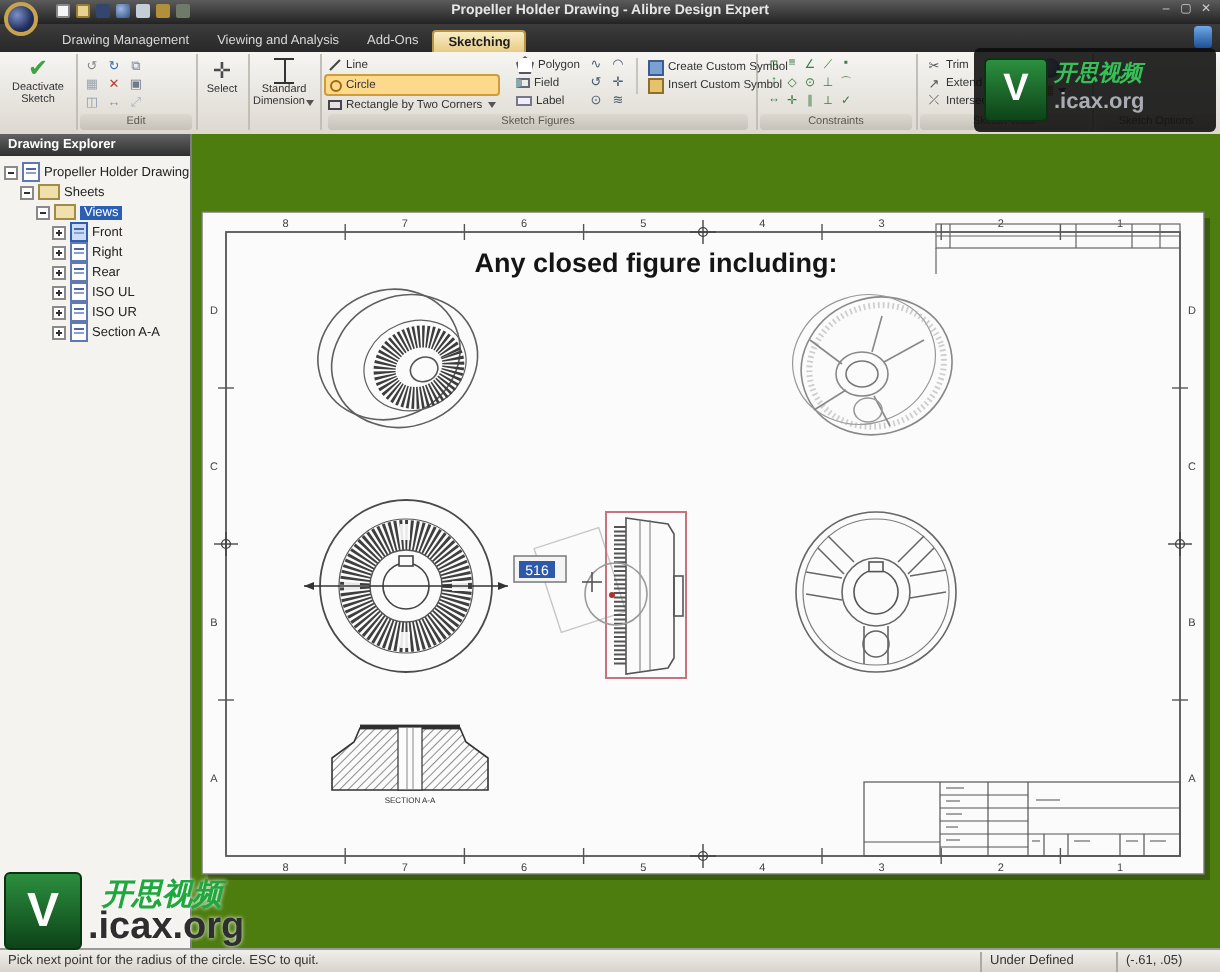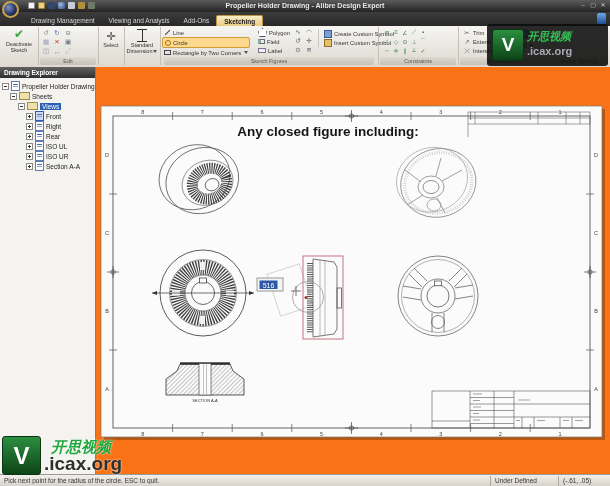--- a/index.html
+++ b/index.html
@@ -49,21 +49,21 @@
   .pm{width:7px;height:7px;border:1px solid #8a8a8a;background:#fff;position:relative;flex:none;margin-right:2px;box-sizing:border-box;}
   .pm i{position:absolute;background:#333;}
   .pm .h{left:1px;right:1px;top:2px;height:1px;}
   .pm .v{top:1px;bottom:1px;left:2px;width:1px;}
   .fold{width:9px;height:6px;background:#efe0ac;border:1px solid #a08c46;margin-right:2px;flex:none;}
   .page{width:7px;height:8px;background:#fff;border:1px solid #5f79b3;margin-right:2px;flex:none;position:relative;}
   .page i{position:absolute;left:1px;right:1px;top:2px;height:1px;background:#4a68b0;}
   .page em{position:absolute;left:1px;right:1px;top:4px;height:1px;background:#8aa0cf;}
   .sel{background:#2b5fb4;color:#fff;padding:0 2px;}
   
-  #canvas{left:96px;top:67px;width:514px;height:407px;background:#f97316;}
+  #canvas{left:96px;top:67px;width:514px;height:407px;background:#4d7c0f;}
   svg text{font-family:"Liberation Sans",sans-serif;}
   
   #statusbar{left:0;top:474px;width:610px;height:12px;background:linear-gradient(#f1efeb,#d8d4cc);
     border-top:1px solid #9a9a9a;display:flex;align-items:center;font-size:6.5px;color:#333;box-sizing:border-box;}
   .scell{border-left:1px solid #adaaa2;height:10px;line-height:10px;padding:0 4px;box-sizing:border-box;white-space:nowrap;}
 </style>
 </head>
 <body>
 
 <div id="app">

